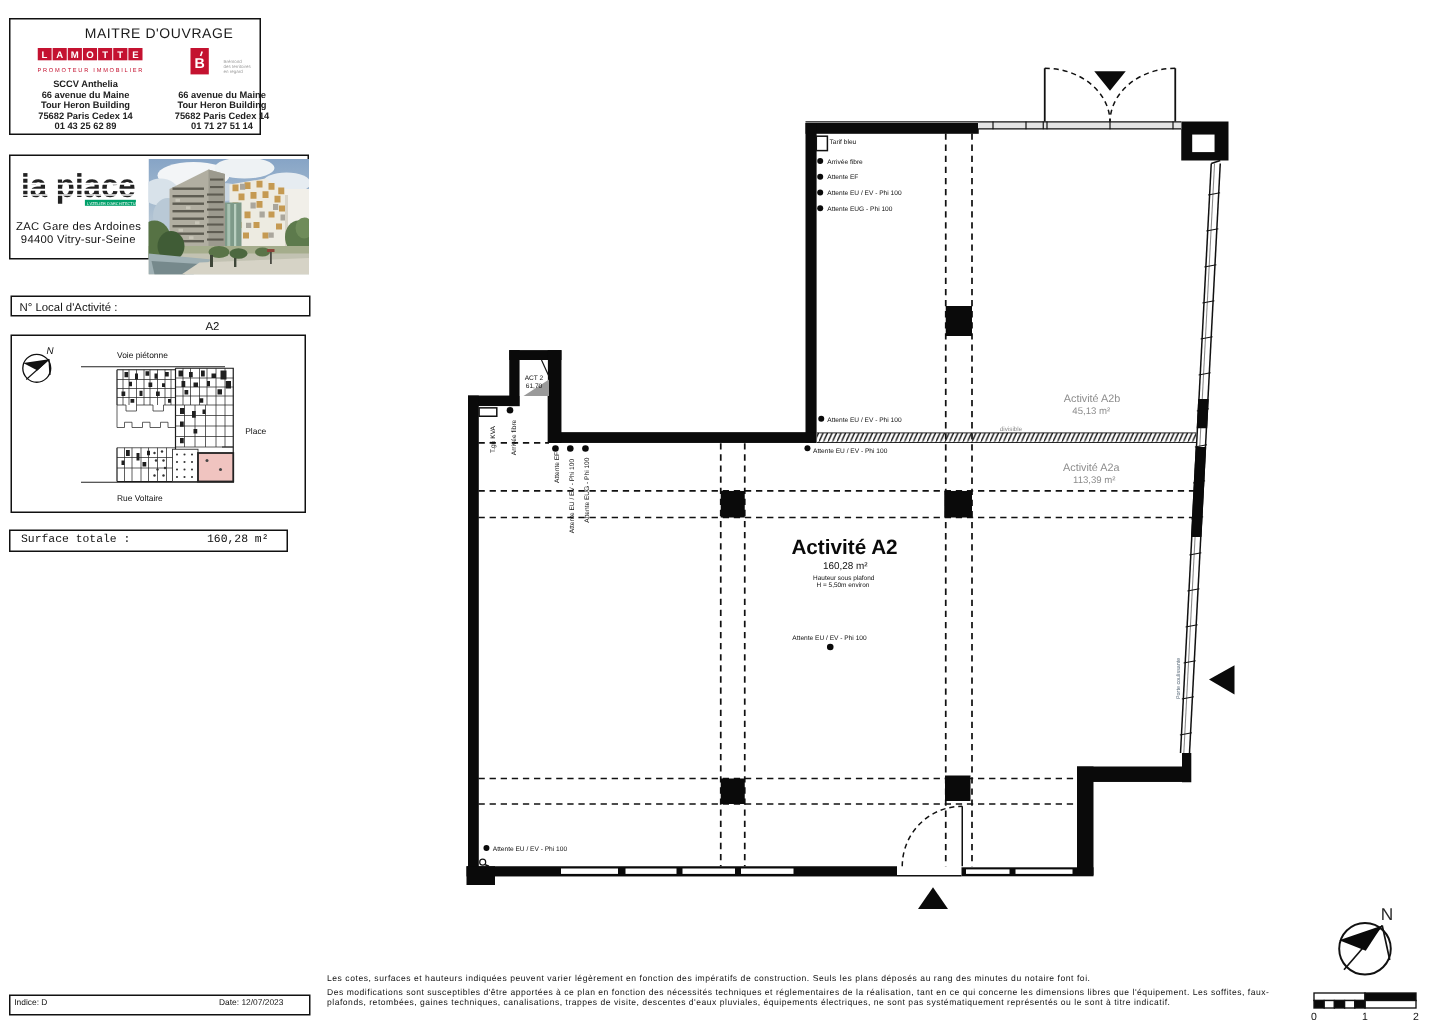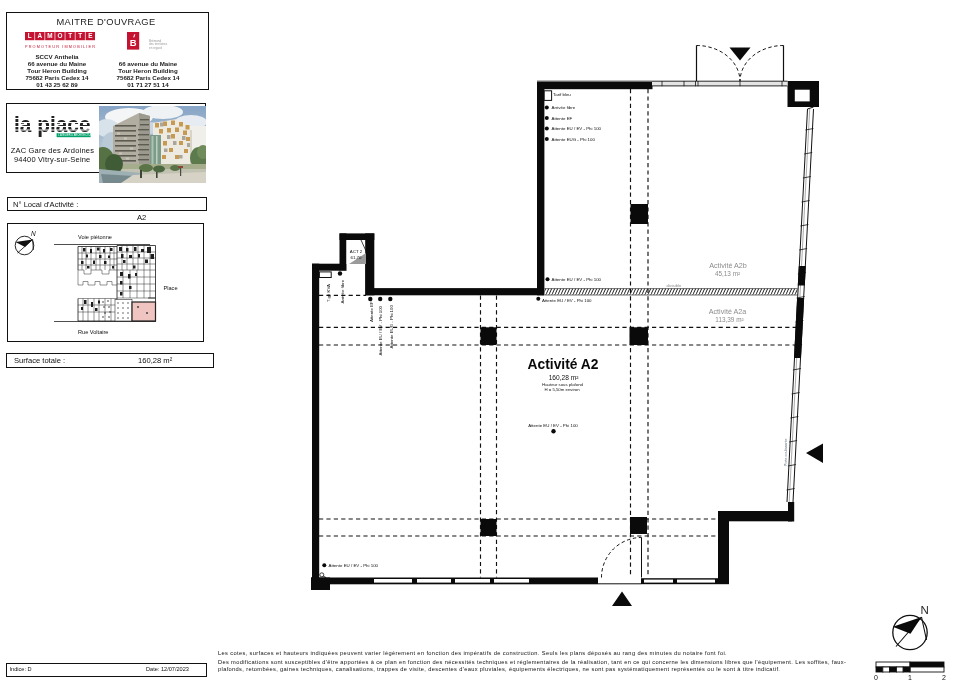--- a/index.html
+++ b/index.html
@@ -3,21 +3,21 @@
 <meta charset="utf-8">
 <style>
 html,body{margin:0;padding:0;background:#fff;}
 body{width:960px;height:682px;position:relative;font-family:"Liberation Sans",sans-serif;overflow:hidden;}
 .abs{position:absolute;}
 .box{position:absolute;border:1.4px solid #111;box-sizing:border-box;background:#fff;}
 </style>
 </head>
 <body>
 
-<div class="box" style="left:6px;top:12px;width:203px;height:78px;">
+<div class="box" style="left:6px;top:12px;width:168px;height:78px;">
   <div class="abs" style="left:0;top:4px;width:198px;text-align:center;font-size:9.3px;letter-spacing:.4px;color:#1a1a1a;">MAITRE D'OUVRAGE</div>
 
   <svg class="abs" style="left:18px;top:19px;" width="80" height="18" viewBox="0 0 80 18">
     <g>
       <rect x="0" y="0" width="9.4" height="8.2" fill="#c41230"></rect>
       <rect x="10.1" y="0" width="9.4" height="8.2" fill="#c41230"></rect>
       <rect x="20.2" y="0" width="9.4" height="8.2" fill="#c41230"></rect>
       <rect x="30.3" y="0" width="9.4" height="8.2" fill="#c41230"></rect>
       <rect x="40.4" y="0" width="9.4" height="8.2" fill="#c41230"></rect>
       <rect x="50.5" y="0" width="9.4" height="8.2" fill="#c41230"></rect>
@@ -291,21 +291,21 @@
 <circle cx="121" cy="90" r="0.7"></circle>
 <circle cx="111" cy="95" r="0.7"></circle>
 <circle cx="116" cy="95" r="0.7"></circle>
 <circle cx="121" cy="95" r="0.7"></circle>
 </g>
 <rect x="125" y="79" width="23.5" height="19" fill="#f0c4c0" stroke="#222" stroke-width="1.2"></rect>
 <circle cx="131" cy="84" r="1" fill="#444"></circle>
     <circle cx="140" cy="90" r="1" fill="#444"></circle>
 </svg>
 
-<div class="box" style="left:6px;top:353px;width:208px;height:15px;">
+<div class="box" style="left:6px;top:353px;width:186px;height:15px;font-family:Liberation Mono, monospace;">
   <div class="abs" style="left:7px;top:2px;font-size:7.6px;color:#111;">Surface totale :</div>
   <div class="abs" style="left:131px;top:2px;font-size:7.6px;color:#111;">160,28 m²</div>
 </div>
 
 <div class="box" style="left:6px;top:663px;width:201px;height:14px;border-width:1.2px;">
   <div class="abs" style="left:2.5px;top:1.8px;font-size:5.6px;color:#111;">Indice: D</div>
   <div class="abs" style="left:139px;top:1.8px;font-size:5.6px;color:#111;">Date: 12/07/2023</div>
 </div>
 
 <div class="abs" style="left:218px;top:649.6px;width:700px;font-size:5.7px;line-height:6px;letter-spacing:0.37px;color:#111;white-space:nowrap;">Les cotes, surfaces et hauteurs indiquées peuvent varier légèrement en fonction des impératifs de construction. Seuls les plans déposés au rang des minutes du notaire font foi.</div>

